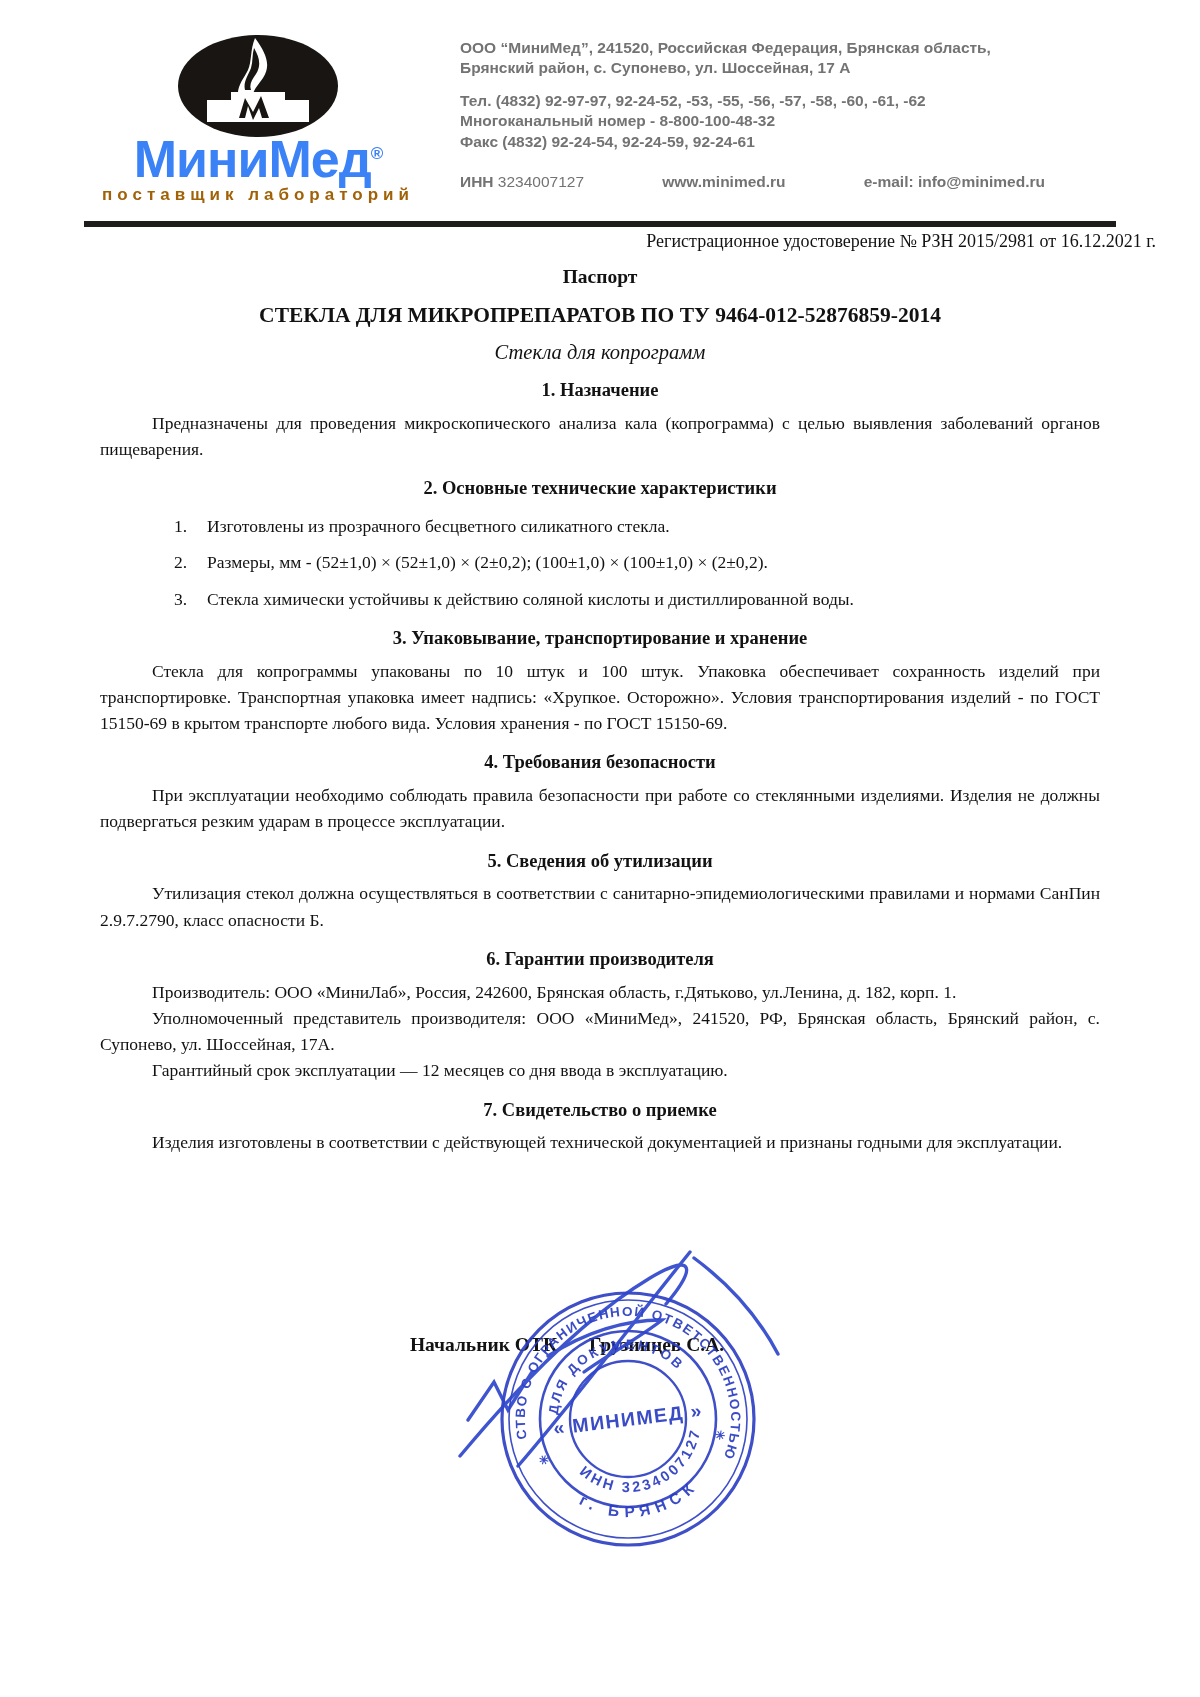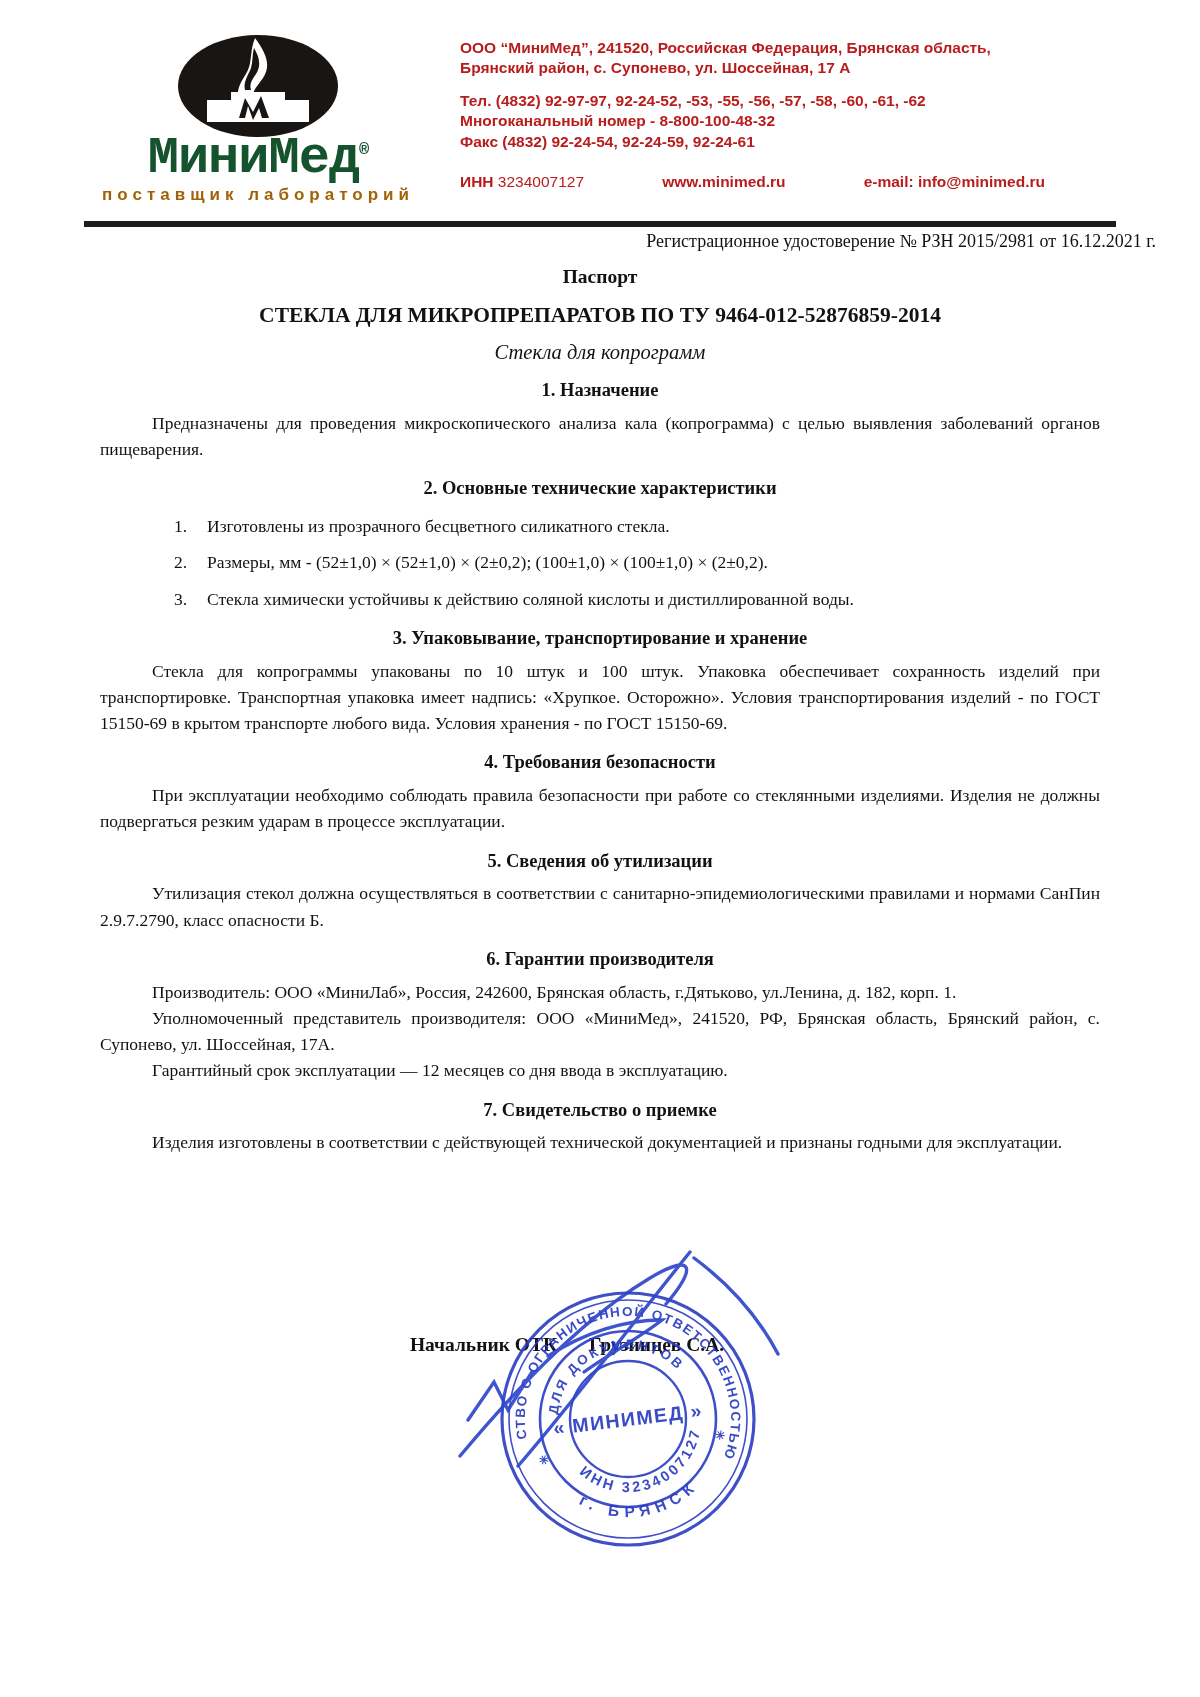--- a/index.html
+++ b/index.html
@@ -9,30 +9,30 @@
     background:#ffffff; color:#121212;
     font-family:"Liberation Serif", serif;
     overflow:hidden; position:relative;
   }
   .page { width:1200px; height:1697px; position:relative; }
 
   
   .header { display:flex; padding:30px 90px 0 98px; }
   .logo-col { width:320px; flex:0 0 320px; text-align:center; }
   .logo-svg { display:block; margin:4px auto 0; }
-  .brand-line { font-family:Liberation Mono, monospace; font-weight:bold;
-    font-size:52px; letter-spacing:-1px; line-height:1; color:#14532d; margin-top:-6px;
+  .brand-line { font-family:Liberation Sans, sans-serif; font-weight:bold;
+    font-size:52px; letter-spacing:-1px; line-height:1; color:#3b82f6; margin-top:-6px;
     white-space:nowrap; }
   .brand-reg { font-size:17px; vertical-align:super; font-weight:bold; }
   .tagline { font-family:"Liberation Sans", sans-serif; font-weight:bold;
     font-size:17px; letter-spacing:5px; color:#a16207; white-space:nowrap; }
 
   .contact-col { margin-left:42px; padding-top:8px;
     font-family:"Liberation Sans", sans-serif; font-weight:bold;
-    font-size:15.5px; line-height:1.3; color:#b91c1c; }
+    font-size:15.5px; line-height:1.3; color:#737373; }
   .contact-col .block { margin-bottom:13px; }
   .inn-row { display:flex; width:585px; justify-content:space-between; margin-top:20px; }
   .inn-num { font-weight:normal; }
 
   
   .rule { height:6px; background:#1f1d1b; margin:16px 84px 0 84px; }
   .reg-line { text-align:right; padding-right:44px; font-size:18px; margin-top:4px; }
 
   
   .t-pass  { text-align:center; font-weight:bold; font-size:19.5px; margin-top:14px; }

